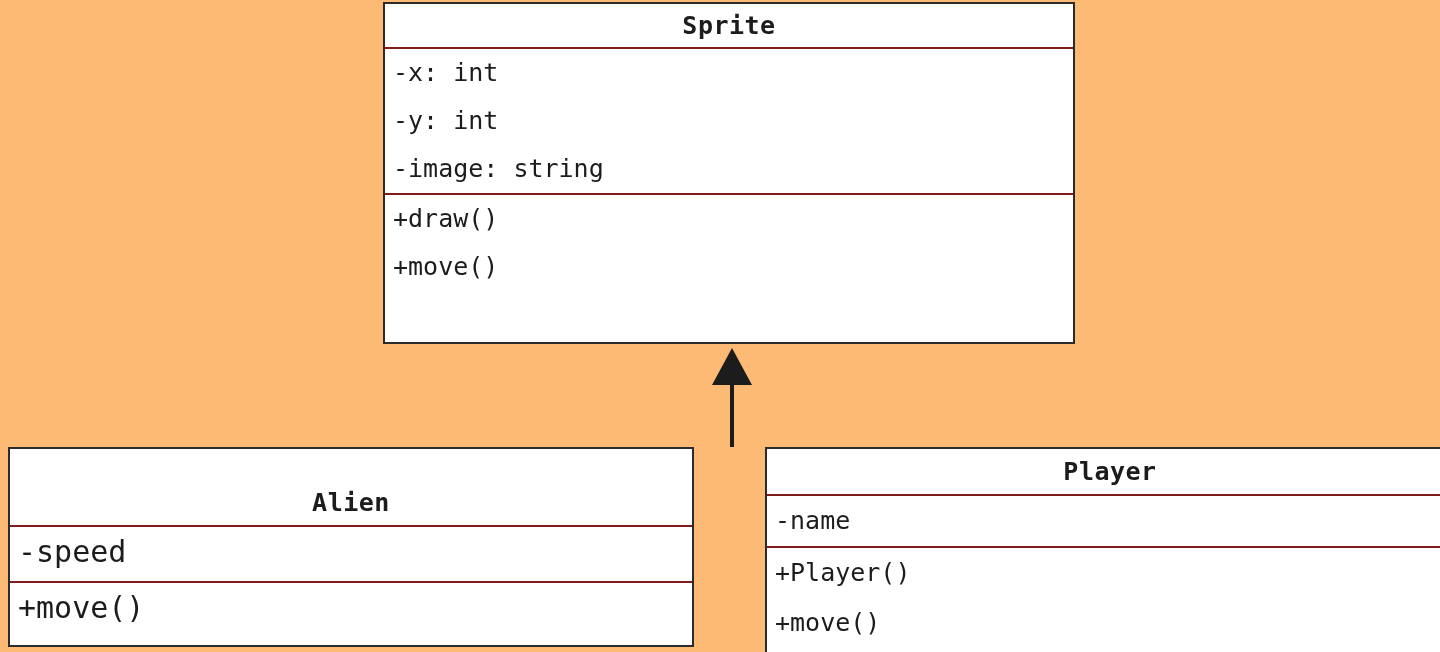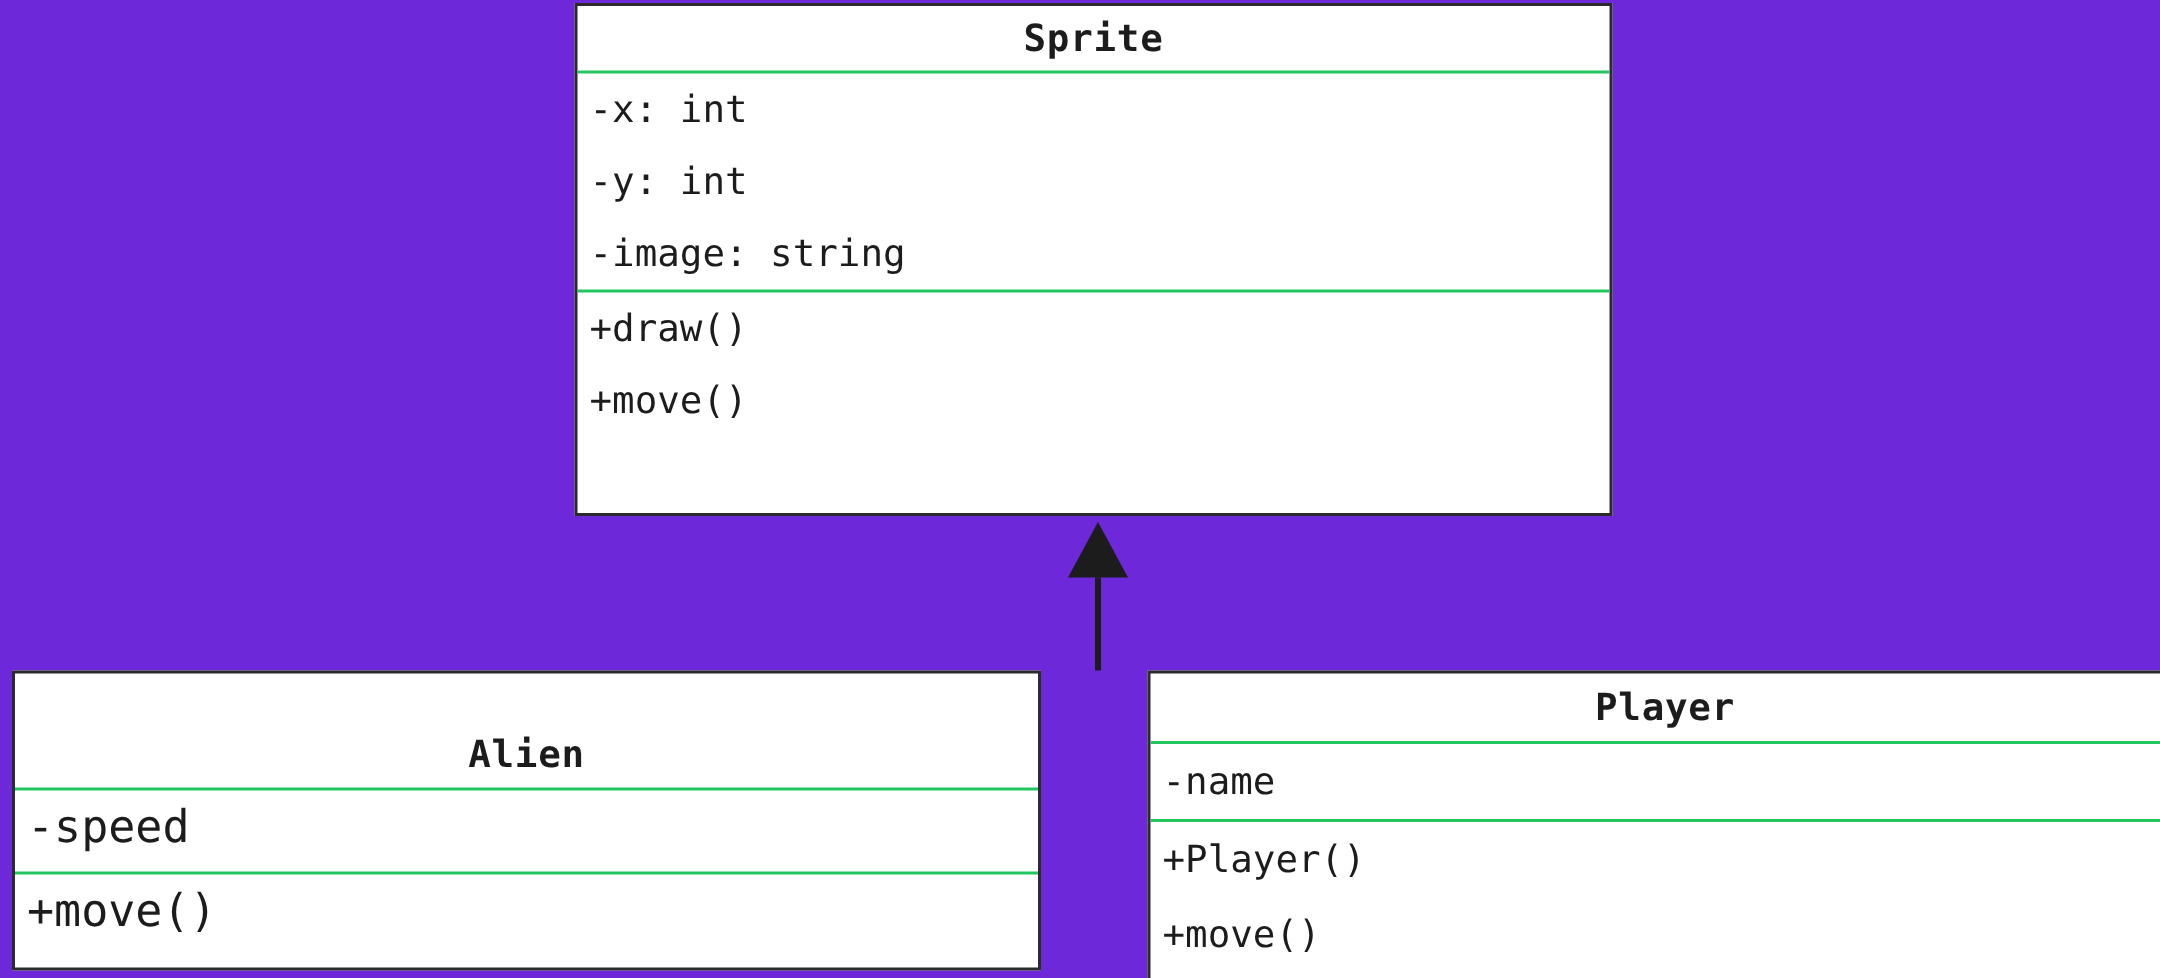--- a/index.html
+++ b/index.html
@@ -13,21 +13,21 @@
     height: 652px;
     overflow: hidden;
     position: relative;
     font-family: "DejaVu Sans Mono", "Liberation Mono", monospace;
     -webkit-font-smoothing: antialiased;
   }
 
   #diagram-canvas {
     position: absolute;
     inset: 0;
-    background: #6d28d9;
+    background: #fdba74;
   }
 
   
   .uml-class {
     position: absolute;
     background: #ffffff;
     border: 2px solid #2b2b2b;
     box-sizing: border-box;
     overflow: hidden;
   }
@@ -35,21 +35,21 @@
   .uml-title {
     text-align: center;
     font-weight: bold;
     color: #1c1c1c;
     letter-spacing: 0.5px;
     box-sizing: border-box;
     white-space: nowrap;
   }
 
   .uml-compartment {
-    border-top: 2px solid #22c55e;
+    border-top: 2px solid #7f1d1d;
     box-sizing: border-box;
   }
 
   .uml-member {
     color: #1c1c1c;
     white-space: nowrap;
     box-sizing: border-box;
   }
 
   

